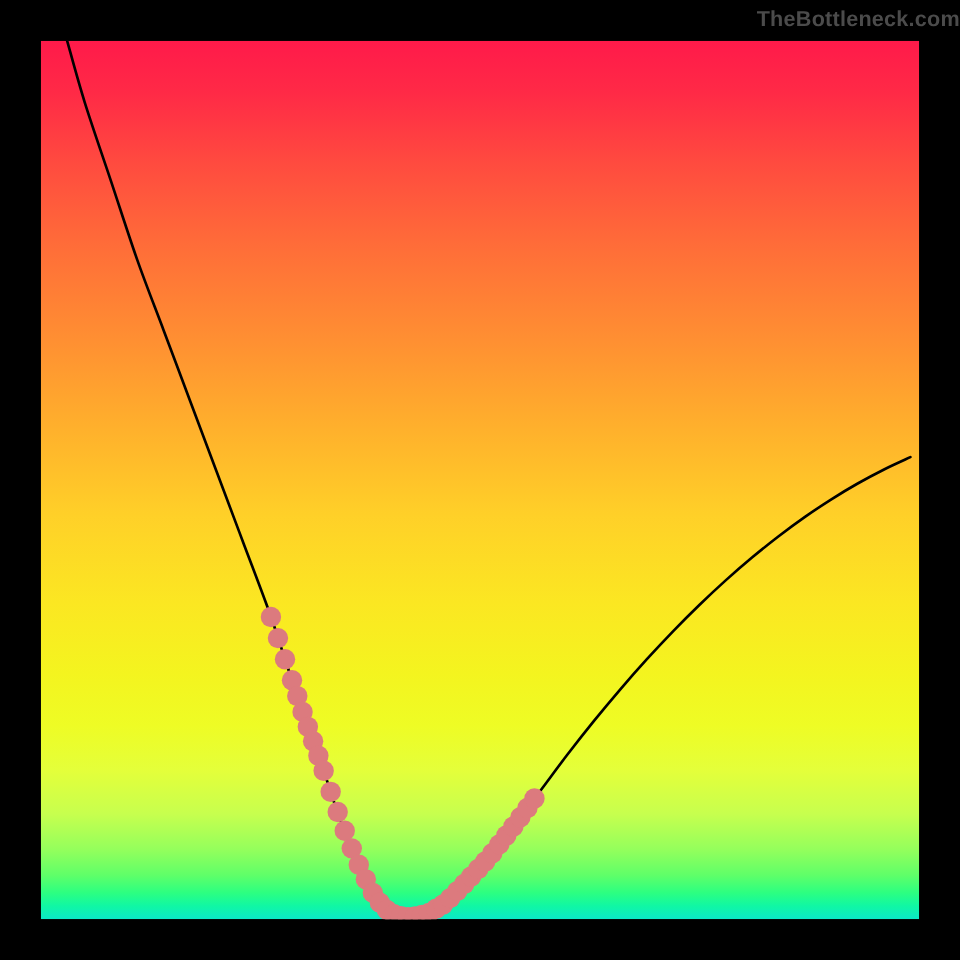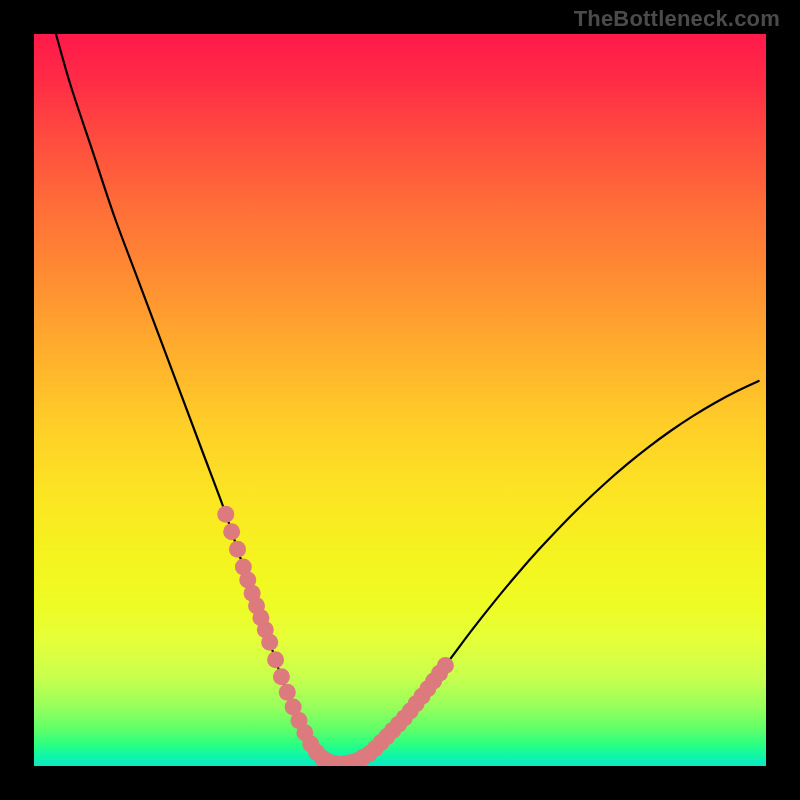--- a/index.html
+++ b/index.html
@@ -49,24 +49,24 @@
       #c7ff4e 88%,
       #95ff5c 92%,
       #5fff69 95%,
       #2cff81 97%,
       #10f7a4 98.5%,
       #0be8c8 100%
     );
   }
   .watermark {
     position: absolute;
-    right: 20px;
+    right: 0;
     top: 6px;
     color: #4b4b4b;
-    font-size: 22px;
+    font-size: 18px;
     font-weight: 600;
     letter-spacing: 0.2px;
     user-select: none;
   }
   svg.curve {
     position: absolute;
     left: 0;
     top: 0;
     width: 732px;
     height: 732px;

